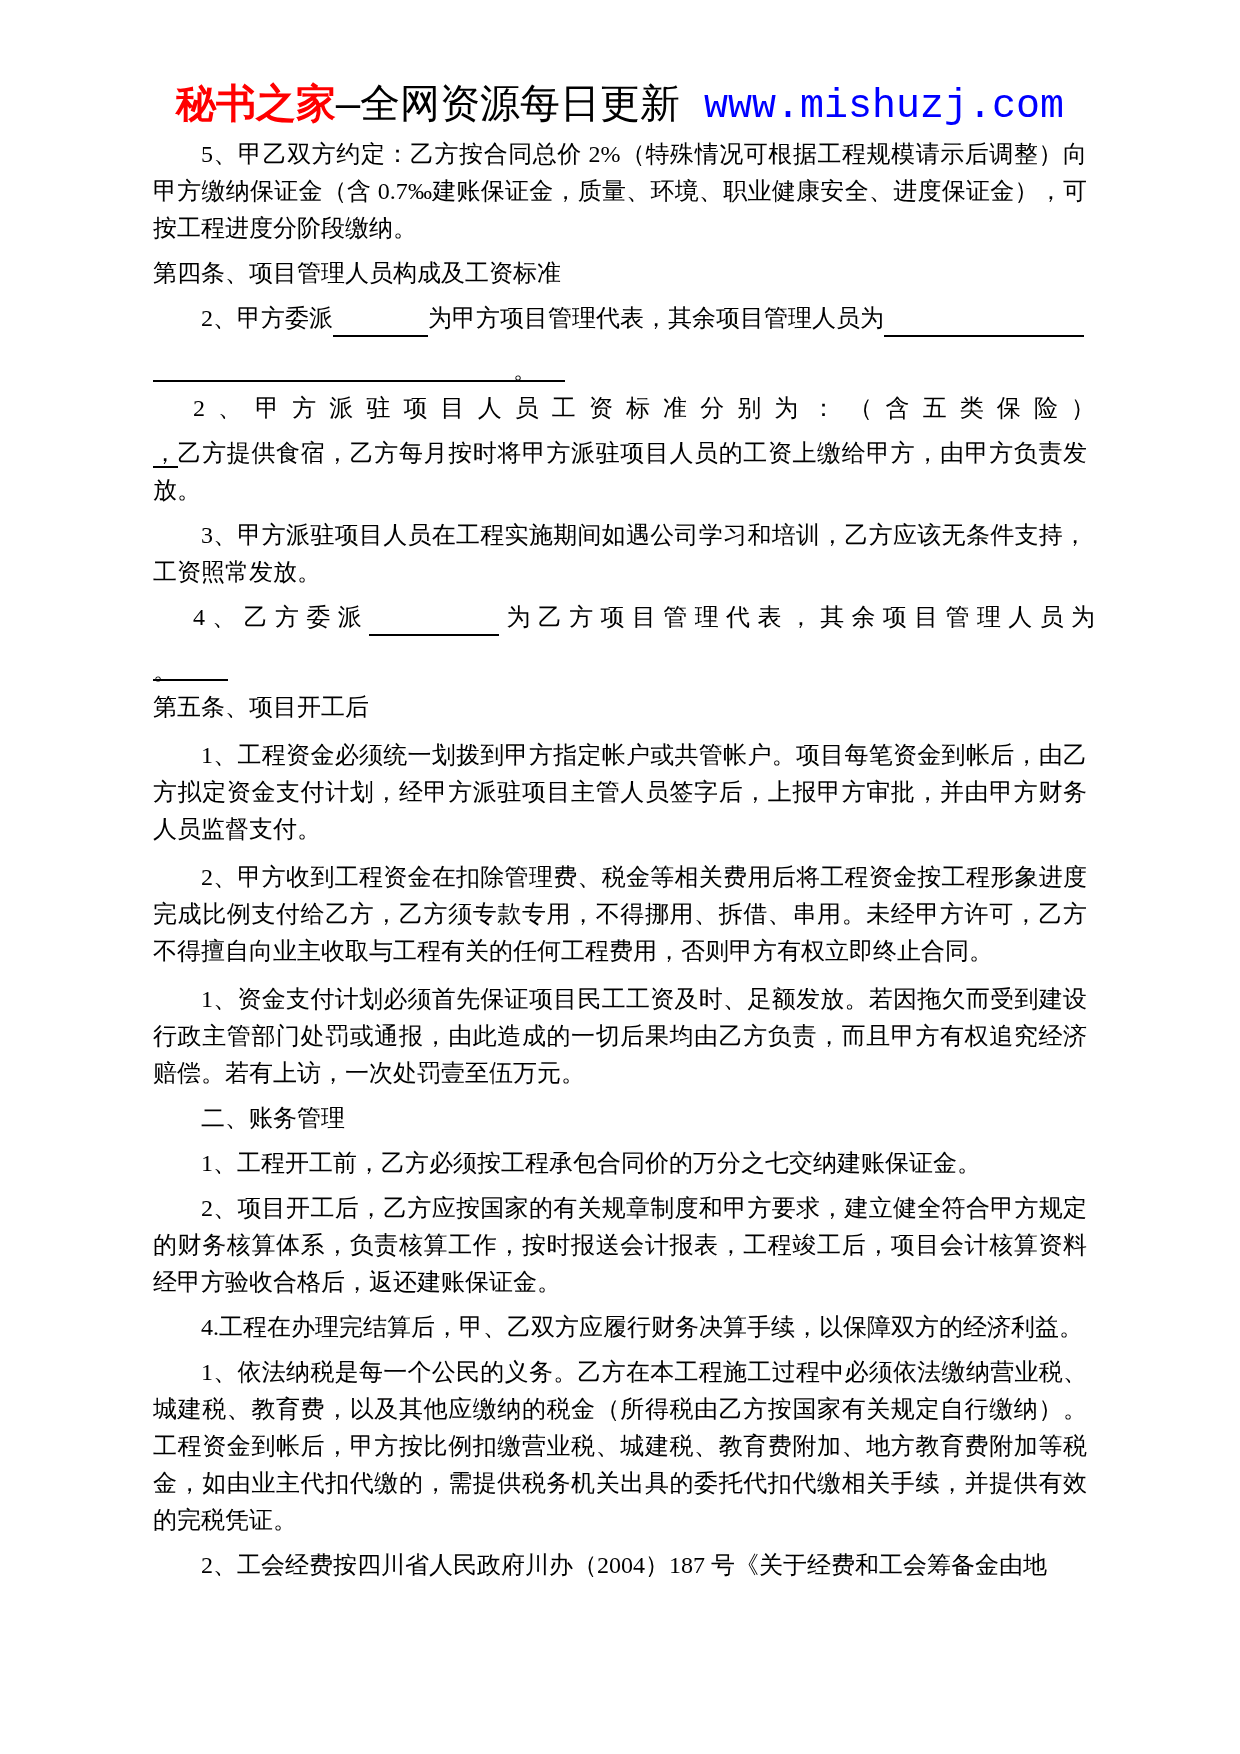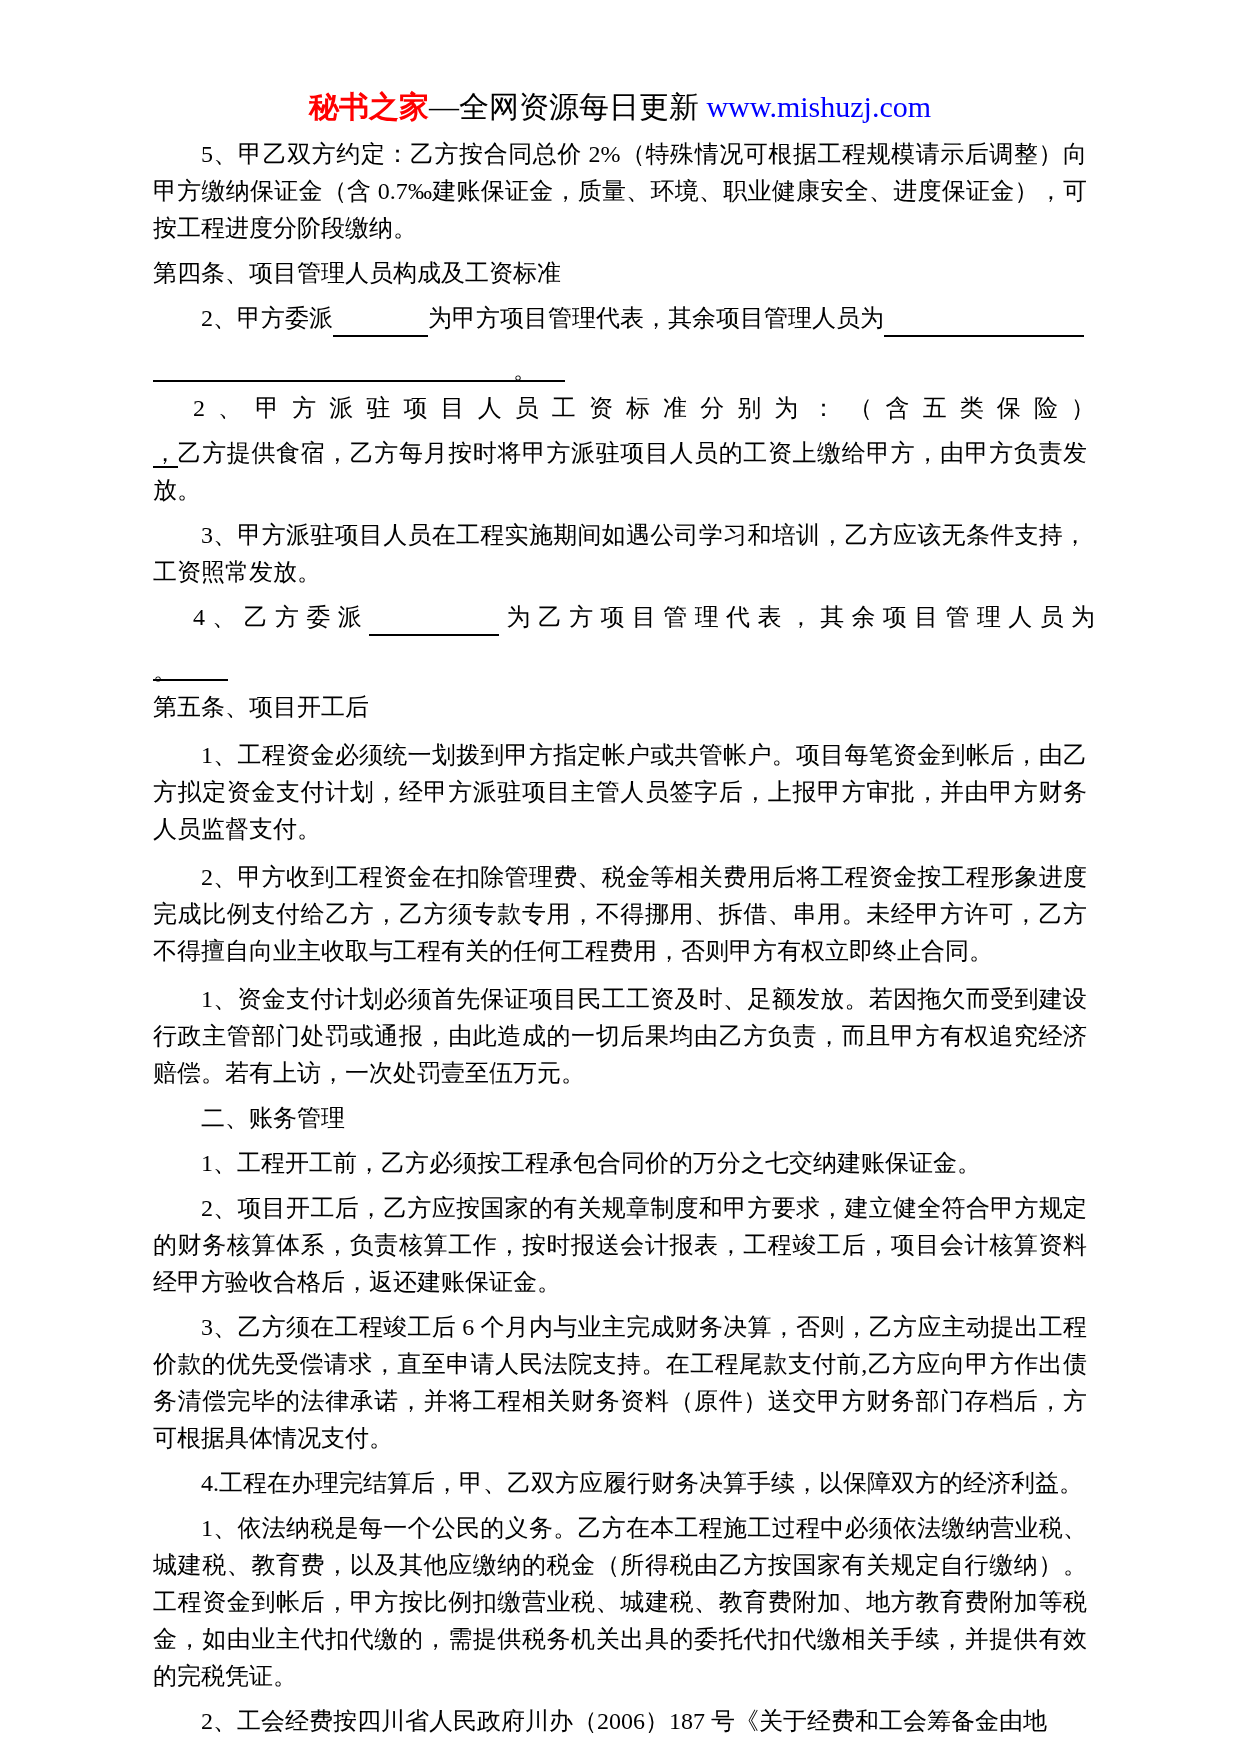--- a/index.html
+++ b/index.html
@@ -13,22 +13,22 @@
     padding: 86px 145px 0 145px;
     overflow: hidden;
     font-family: "Liberation Serif", "DejaVu Serif", serif;
     font-size: 24px;
     line-height: 37px;
     color: #000000;
   }
   .doc-header {
     text-align: center;
     white-space: nowrap;
-    font-family: Liberation Serif, serif;
-    font-size: 30px;
+    font-family: Liberation Mono, monospace;
+    font-size: 40px;
     line-height: 42px;
     margin-bottom: 6px;
   }
   .site-name { color: #ff0000; font-weight: bold; }
   .tagline   { color: #000000; }
   .site-url  { color: #0000ff; }
 
   p.para { margin: 8px; text-align: justify; text-indent: 2em; }
   p.no-indent { text-indent: 0; }
   p.gap { margin-top: 11px; }
@@ -88,22 +88,21 @@
   <p class="para gap">2、甲方收到工程资金在扣除管理费、税金等相关费用后将工程资金按工程形象进度完成比例支付给乙方，乙方须专款专用，不得挪用、拆借、串用。未经甲方许可，乙方不得擅自向业主收取与工程有关的任何工程费用，否则甲方有权立即终止合同。</p>
 
   <p class="para gap">1、资金支付计划必须首先保证项目民工工资及时、足额发放。若因拖欠而受到建设行政主管部门处罚或通报，由此造成的一切后果均由乙方负责，而且甲方有权追究经济赔偿。若有上访，一次处罚壹至伍万元。</p>
 
   <p class="para">二、账务管理</p>
 
   <p class="para">1、工程开工前，乙方必须按工程承包合同价的万分之七交纳建账保证金。</p>
 
   <p class="para">2、项目开工后，乙方应按国家的有关规章制度和甲方要求，建立健全符合甲方规定的财务核算体系，负责核算工作，按时报送会计报表，工程竣工后，项目会计核算资料经甲方验收合格后，返还建账保证金。</p>
 
-  <p class="para">3、乙方须在工程竣工后 6 个月内与业主完成财务决算，否则，乙方应主动提出工程价款的优先受偿请求，直至申请人民法院支持。在工程尾款支付前,乙方应向甲方作出债务清偿完毕的法律承诺，并将工程相关财务资料（原件）送交甲方财务部门存档后，方可根据具体情况支付。</p>
 
   <p class="para">4.工程在办理完结算后，甲、乙双方应履行财务决算手续，以保障双方的经济利益。</p>
 
 
   <p class="para">1、依法纳税是每一个公民的义务。乙方在本工程施工过程中必须依法缴纳营业税、城建税、教育费，以及其他应缴纳的税金（所得税由乙方按国家有关规定自行缴纳）。工程资金到帐后，甲方按比例扣缴营业税、城建税、教育费附加、地方教育费附加等税金，如由业主代扣代缴的，需提供税务机关出具的委托代扣代缴相关手续，并提供有效的完税凭证。</p>
 
-  <p class="para">2、工会经费按四川省人民政府川办（2006）187 号《关于经费和工会筹备金由地</p>
+  <p class="para">2、工会经费按四川省人民政府川办（2004）187 号《关于经费和工会筹备金由地</p>
 
 </div>
 
 </body></html>

